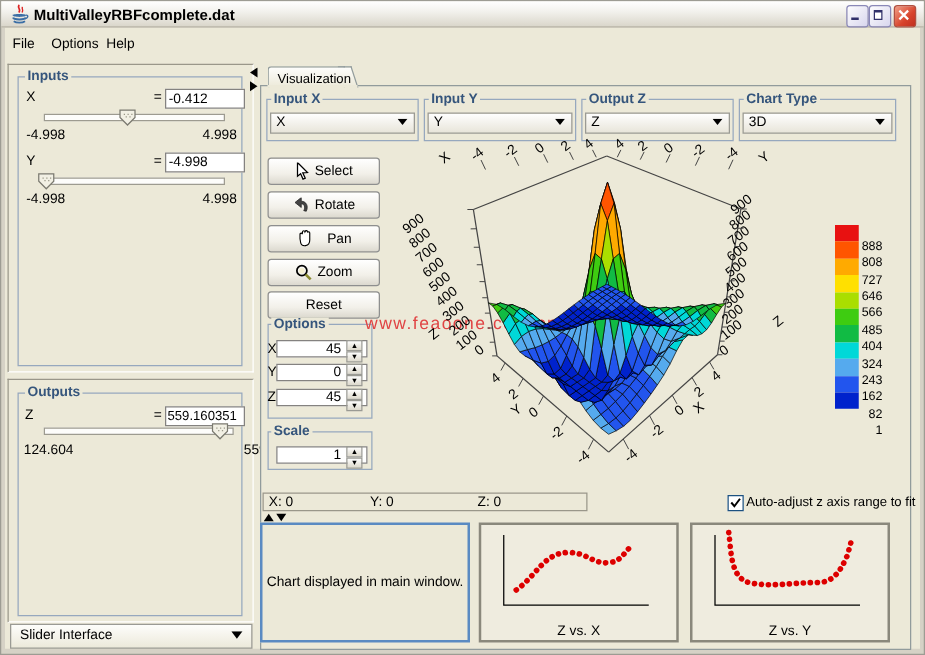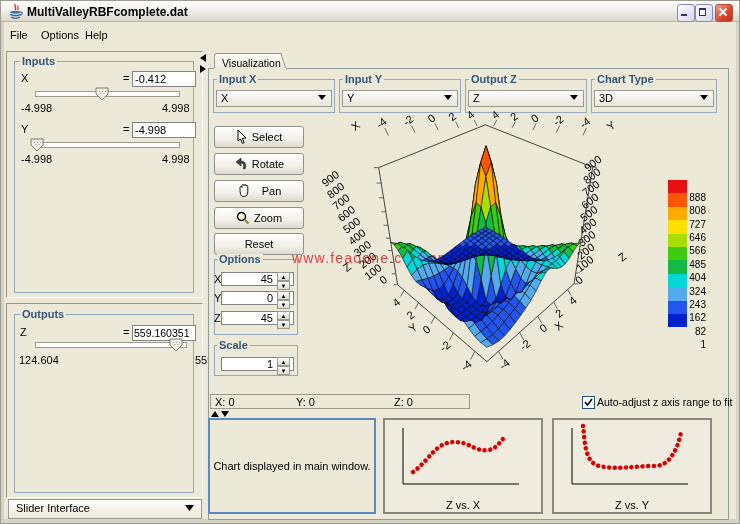--- a/index.html
+++ b/index.html
@@ -705,21 +705,21 @@
   <div style="height:13.4px;background:#00d8d8"></div>
   <div style="height:13.4px;background:#55aaee"></div>
   <div style="height:13.4px;background:#2255ee"></div>
   <div style="height:13.0px;background:#0022cc"></div>
 </div>
 <div class="abs" style="left:688px;top:172px;width:18px;font-size:10px;color:#000;text-align:right;line-height:13.36px;margin-top:19px;">888<br>808<br>727<br>646<br>566<br>485<br>404<br>324<br>243<br>162<br>82<br>1</div>
 
 <div class="abs" style="left:210px;top:394px;width:258px;height:13px;border:1px solid #9a978a;background:#ece9d8;"></div>
 <div class="lbl11" style="left:215px;top:396px;">X: 0</div>
 <div class="lbl11" style="left:296px;top:396px;">Y: 0</div>
-<div class="lbl11" style="left:394px;top:396px;">Z: 0</div>
+<div class="lbl11" style="left:382px;top:396px;">Z: 0</div>
 <svg class="abs" style="left:211px;top:410px;" width="22" height="8">
   <path d="M0 7 L4 1 L8 7 Z" fill="#000"></path>
   <path d="M10 1 L18 1 L14 7 Z" fill="#000"></path>
 </svg>
 
 <div class="abs" style="left:582px;top:396px;width:11px;height:11px;background:#fff;border:1px solid #1c5180;"></div>
 <svg class="abs" style="left:583px;top:397px;" width="11" height="11">
     <path d="M2 5 L4.5 8 L9 2" stroke="#000" stroke-width="1.6" fill="none"></path>
   </svg>
 <div class="abs" style="left:597px;top:396px;font-size:10.5px;color:#000;white-space:nowrap;">Auto-adjust z axis range to fit</div>

